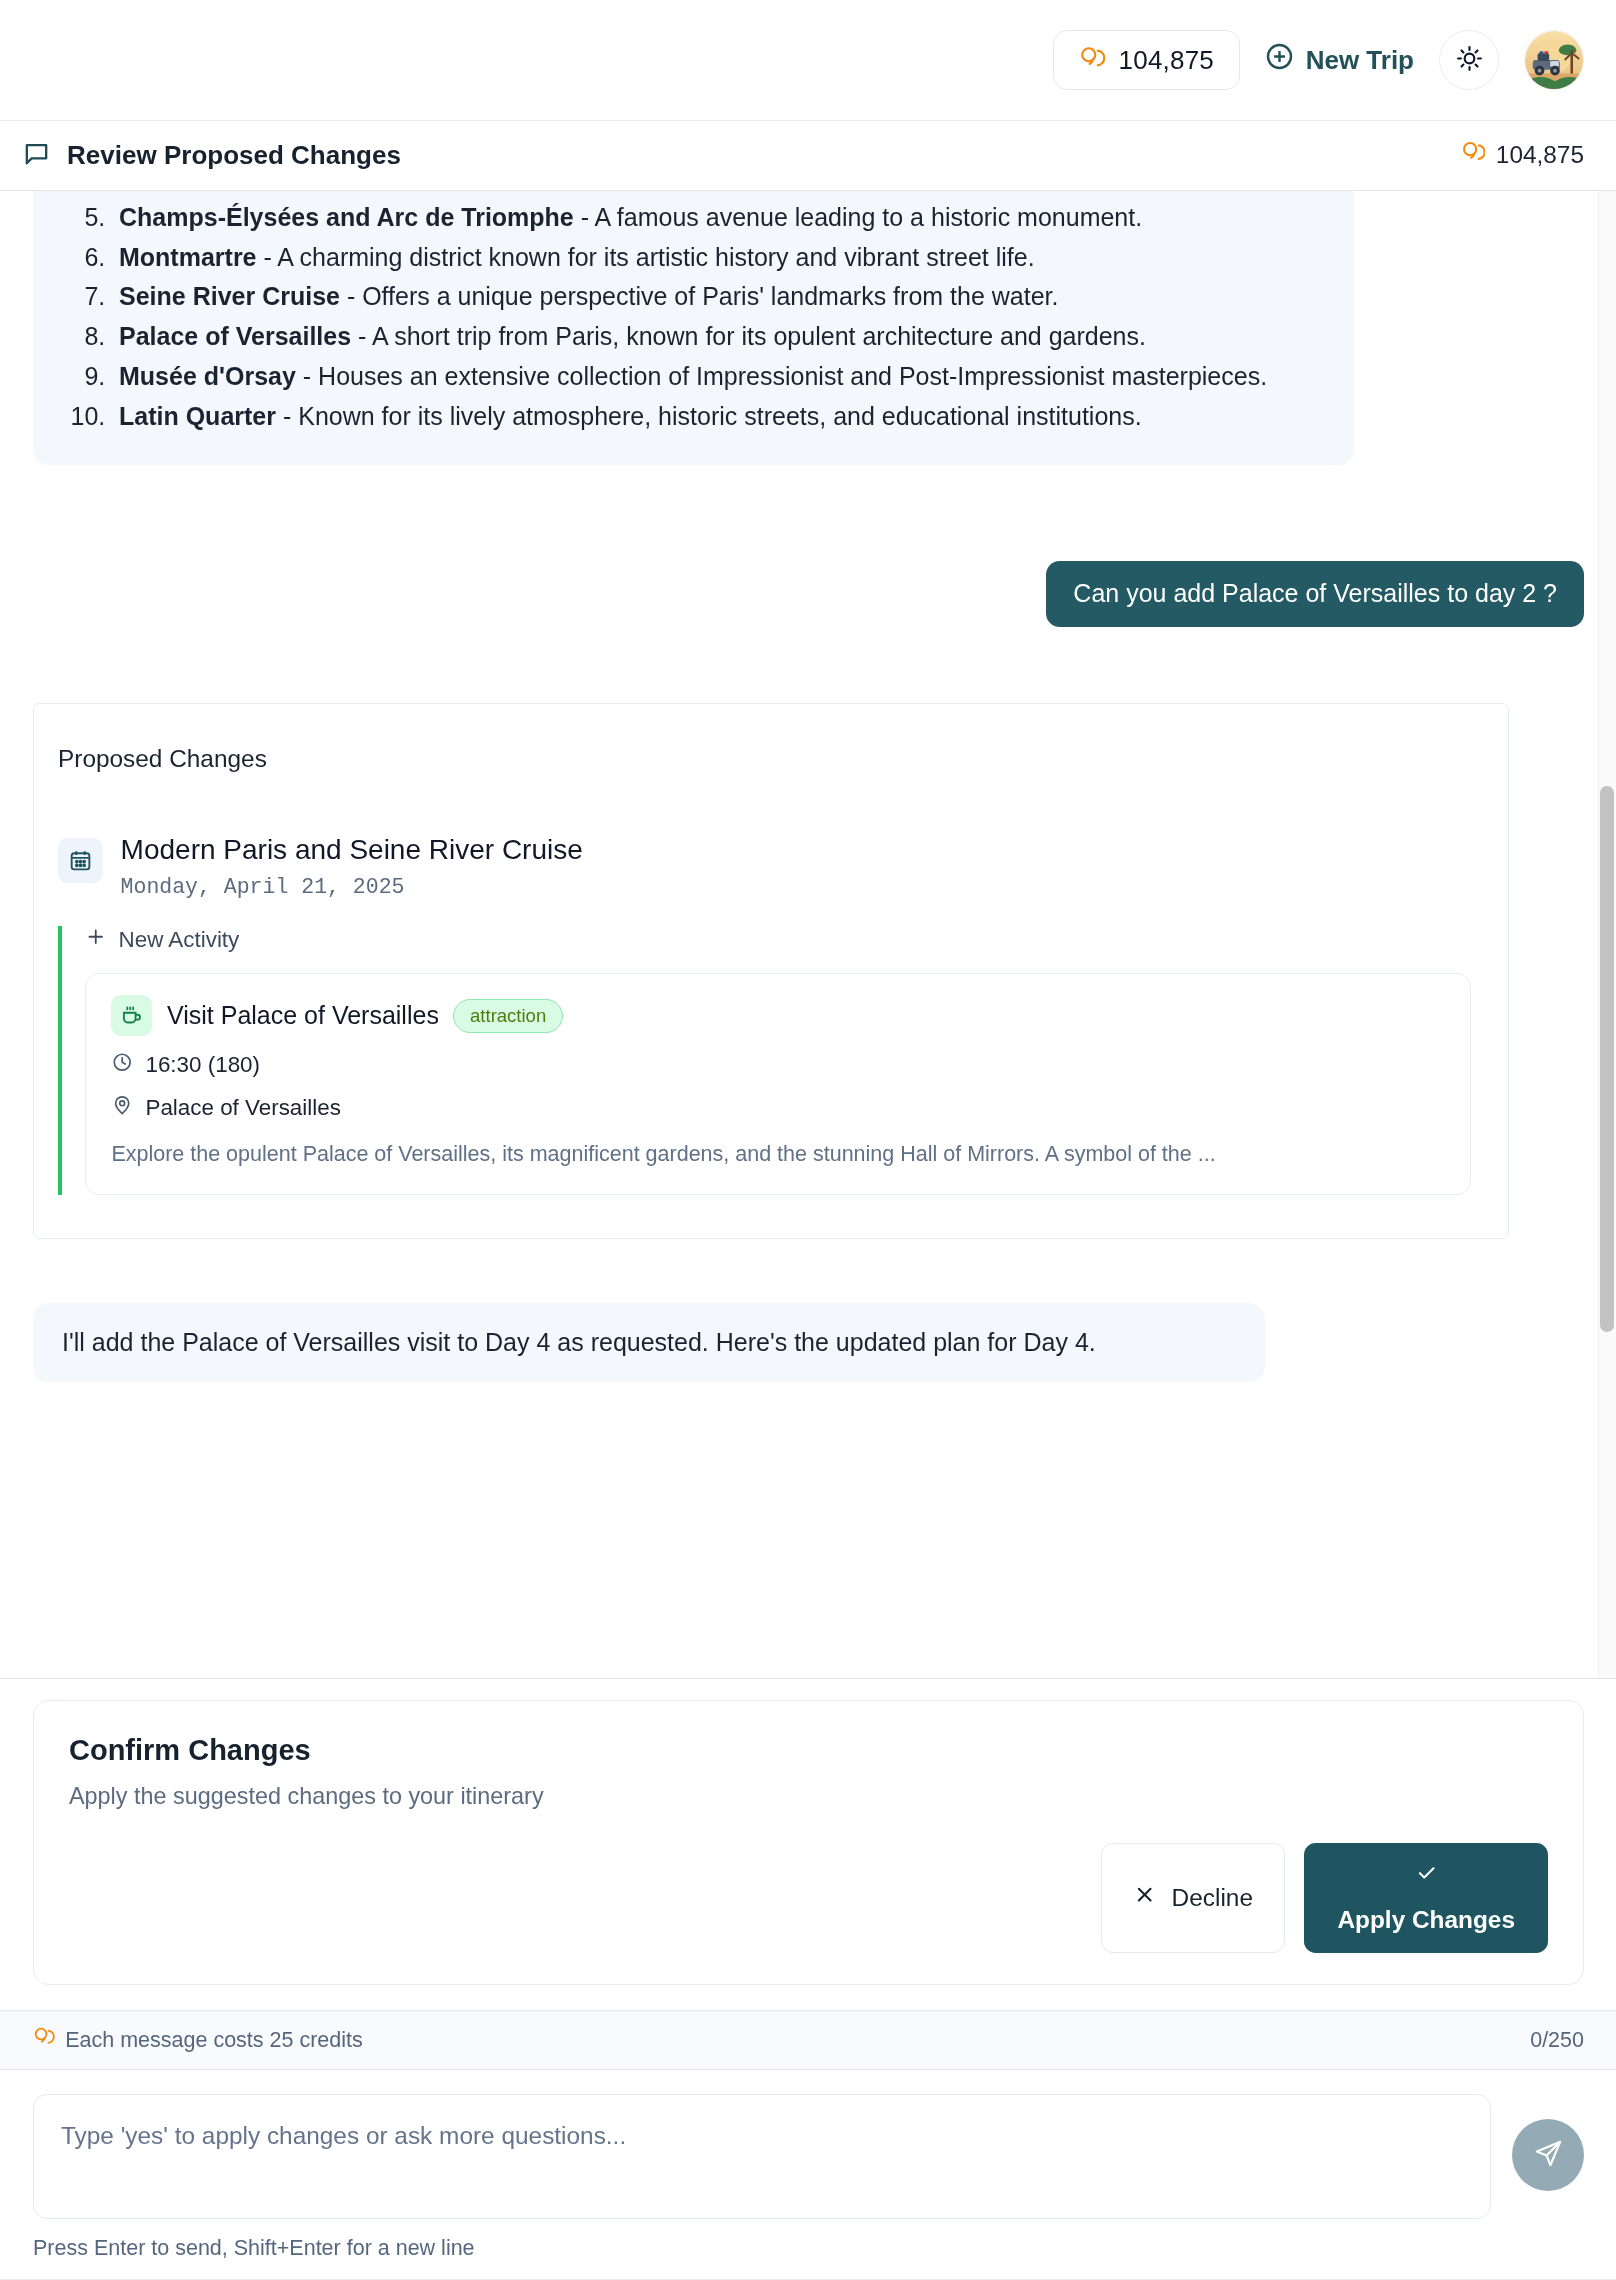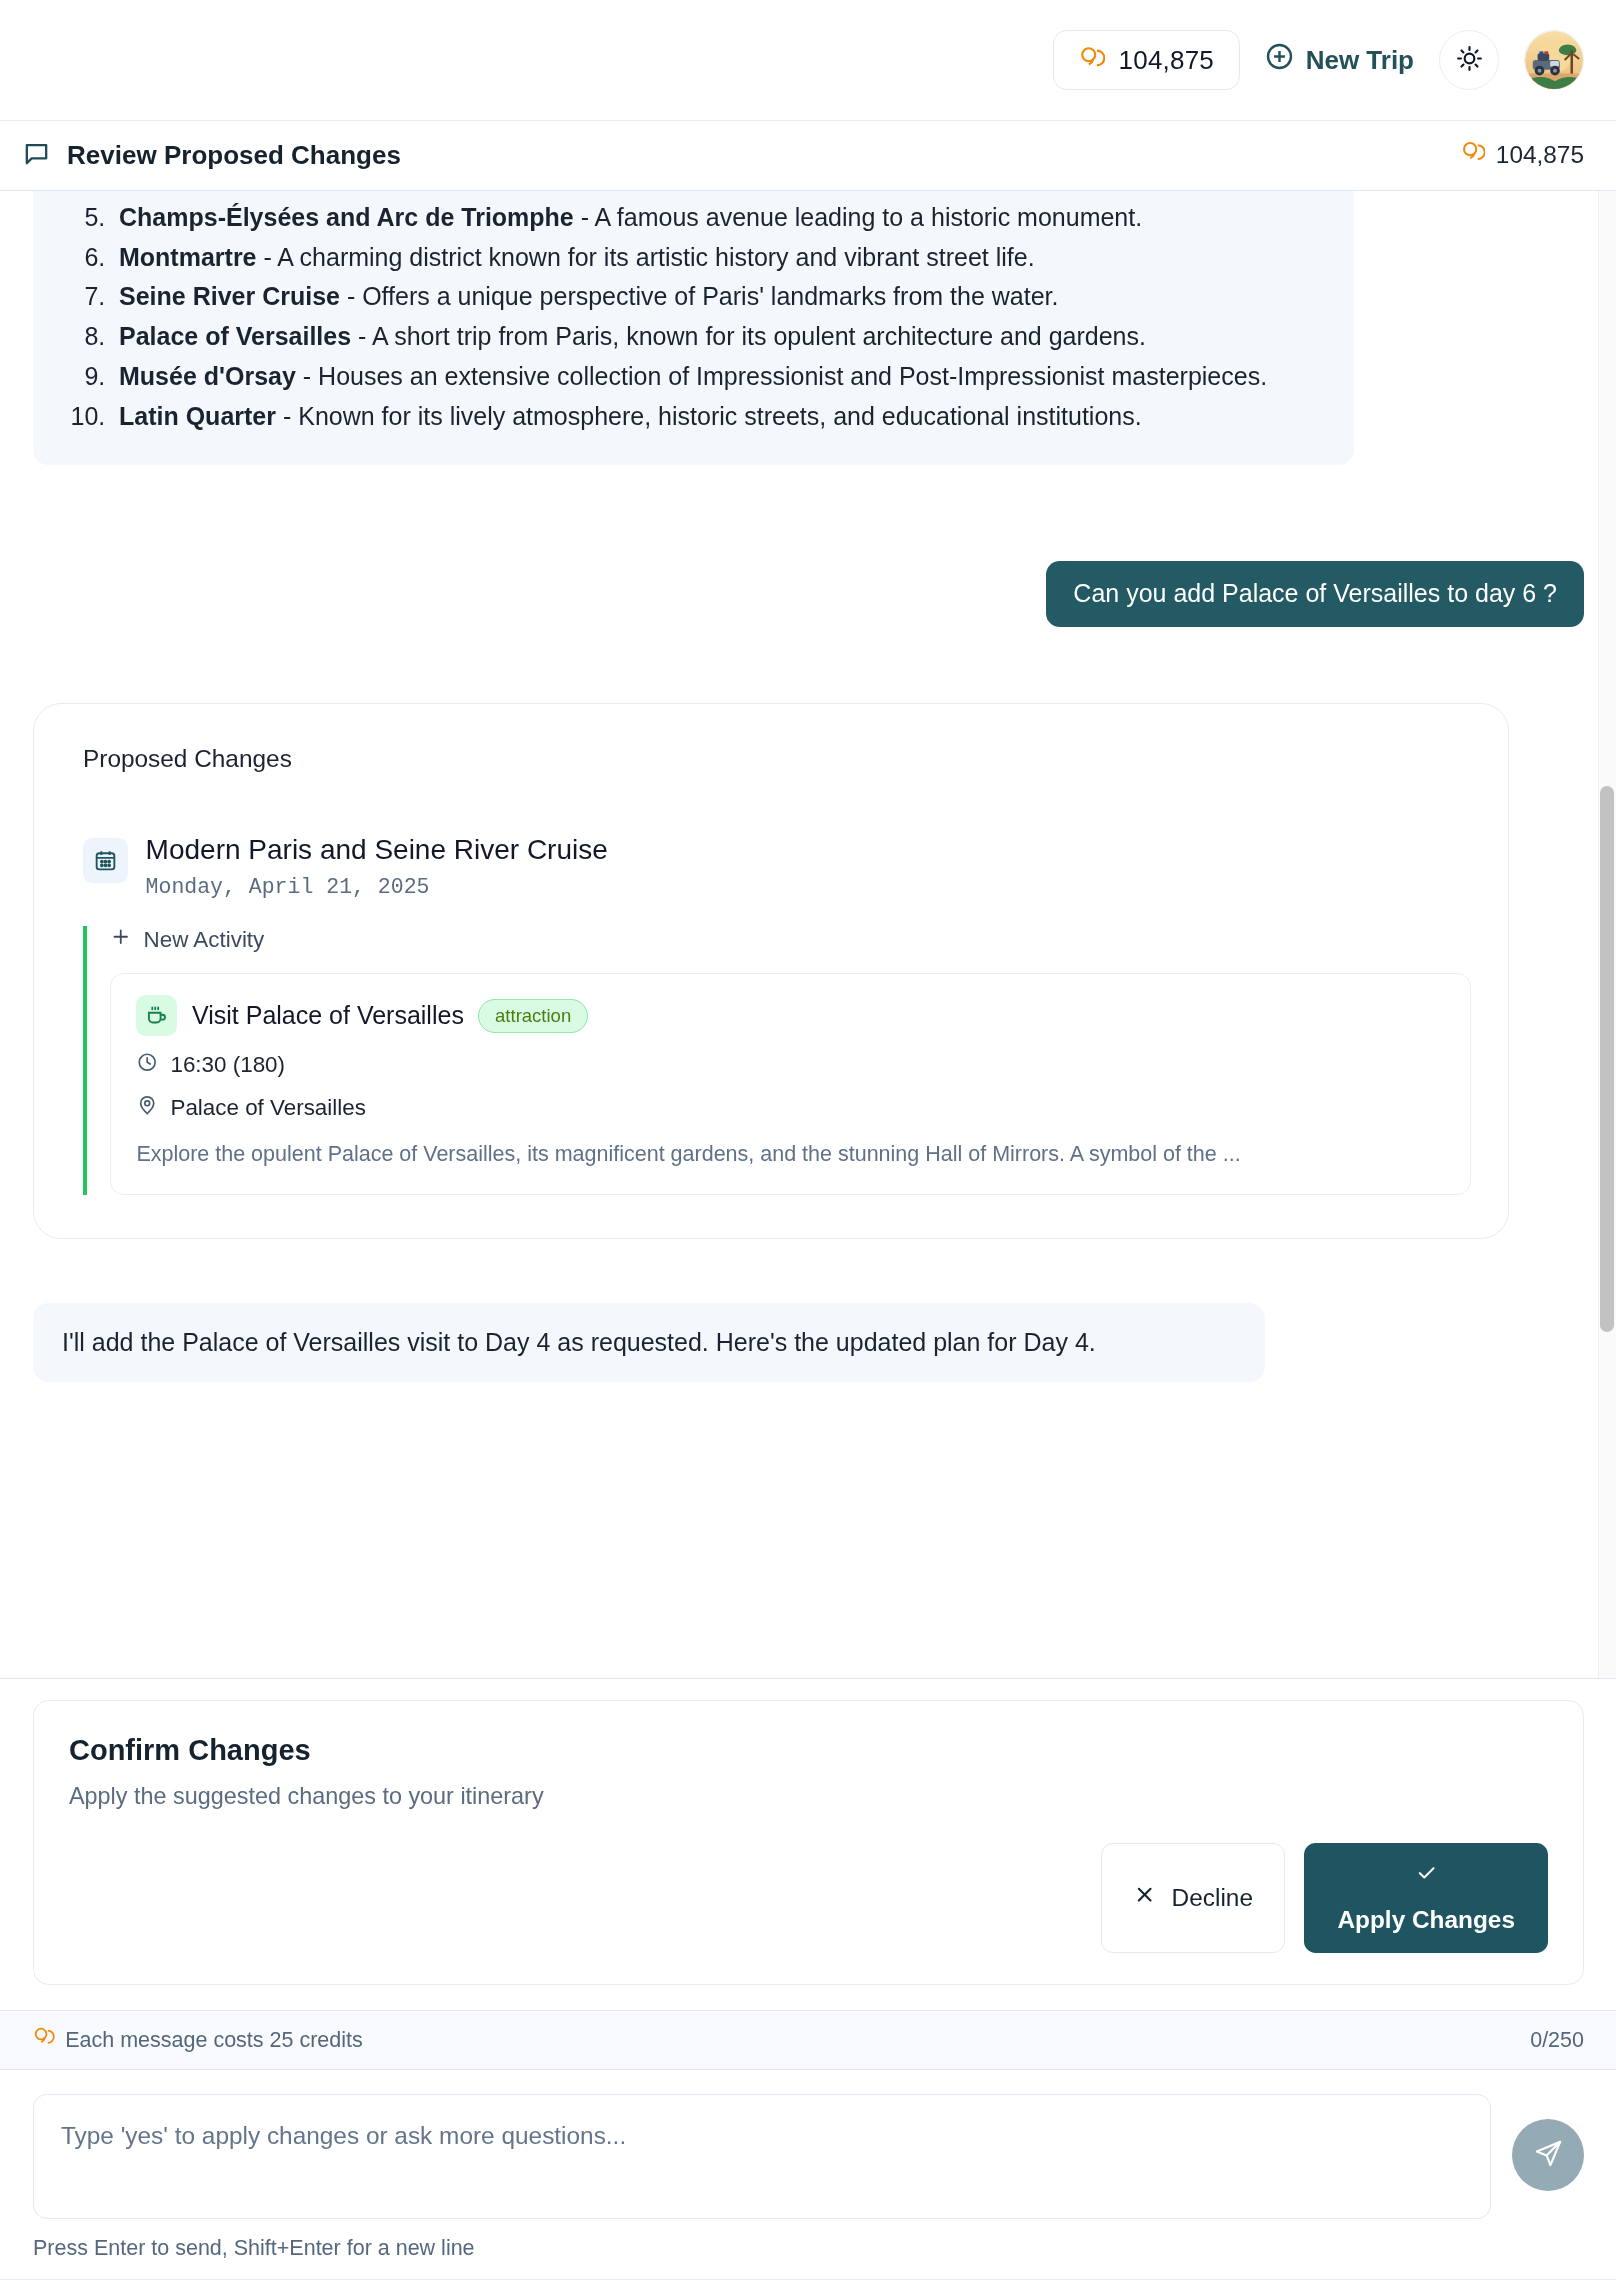--- a/index.html
+++ b/index.html
@@ -73,22 +73,22 @@
   ol.poi li .txt b { font-weight: 700; }
 
   .user-row { display: flex; justify-content: flex-end; margin-top: 96px; }
   .bubble-user {
     background: #235a64; color: #ffffff;
     border-radius: 13.7px; padding: 18.5px 27px;
     font-size: 25px; max-width: 878px;
   }
 
   .proposed-card {
-    margin-top: 76px; border: 1px solid #e6ebf2; border-radius: 28px;
-    background: #ffffff; padding: 41px 37px 43px 49px; width: 1476px;
+    margin-top: 76px; border: 1px solid #e6ebf2; border-radius: 7px;
+    background: #ffffff; padding: 41px 37px 43px 24px; width: 1476px;
   }
   .proposed-title { font-size: 24.4px; color: #1b2330; font-weight: 400; }
 
   .day-row { display: flex; gap: 17.6px; margin-top: 60px; }
   .cal-badge {
     width: 45px; height: 45px; border-radius: 9.8px; background: #eef4fb;
     display: flex; align-items: center; justify-content: center; flex: 0 0 45px;
     margin-top: 5.9px;
   }
   .day-title { font-size: 28px; color: #111827; font-weight: 400; line-height: 1.2; }
@@ -285,21 +285,21 @@
             <span class="txt"><b>Musée d'Orsay</b> - Houses an extensive collection of Impressionist and Post-Impressionist masterpieces.</span>
           </li>
           <li>
             <span class="n">10.</span>
             <span class="txt"><b>Latin Quarter</b> - Known for its lively atmosphere, historic streets, and educational institutions.</span>
           </li>
         </ol>
     </div>
 
     <div class="user-row">
-      <div class="bubble-user">Can you add Palace of Versailles to day 6 ?</div>
+      <div class="bubble-user">Can you add Palace of Versailles to day 2 ?</div>
     </div>
 
     <div class="proposed-card">
       <div class="proposed-title">Proposed Changes</div>
 
       <div class="day-row">
         <div class="cal-badge">
           <svg width="25" height="25" viewBox="0 0 24 24" fill="none" stroke="#1f5560" stroke-width="1.8">
             <rect x="3.5" y="5" width="17" height="15.5" rx="2.5"></rect>
             <path d="M3.5 9.5h17M8 3.2v3.4M16 3.2v3.4"></path>

